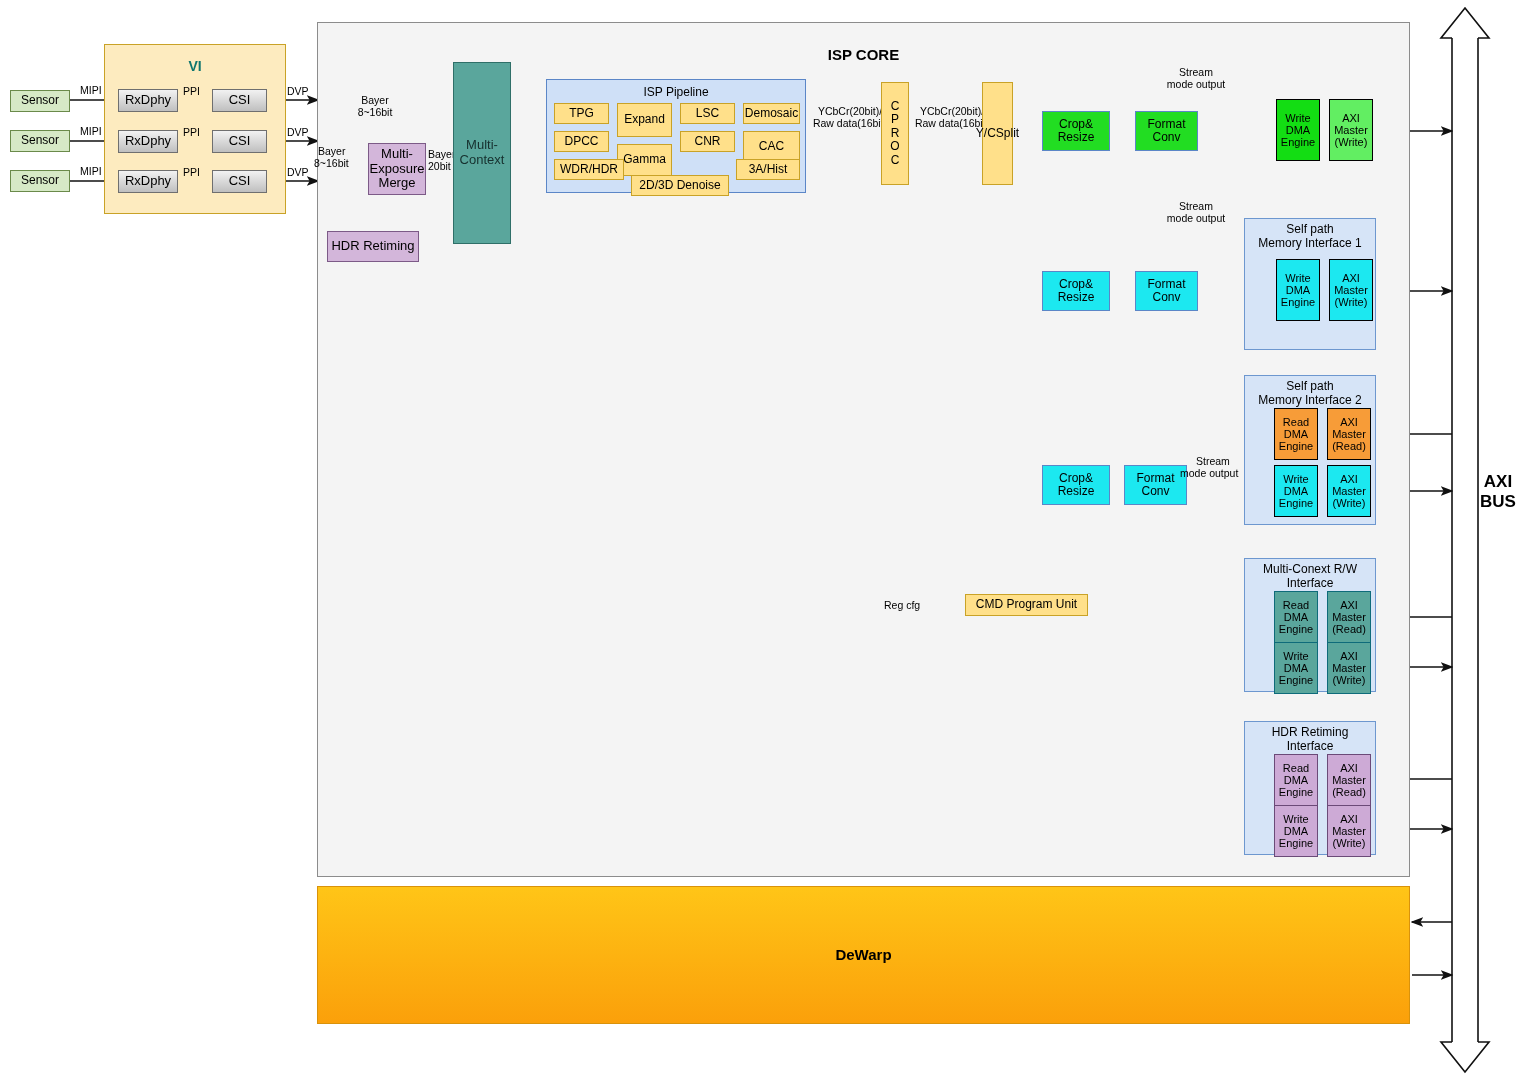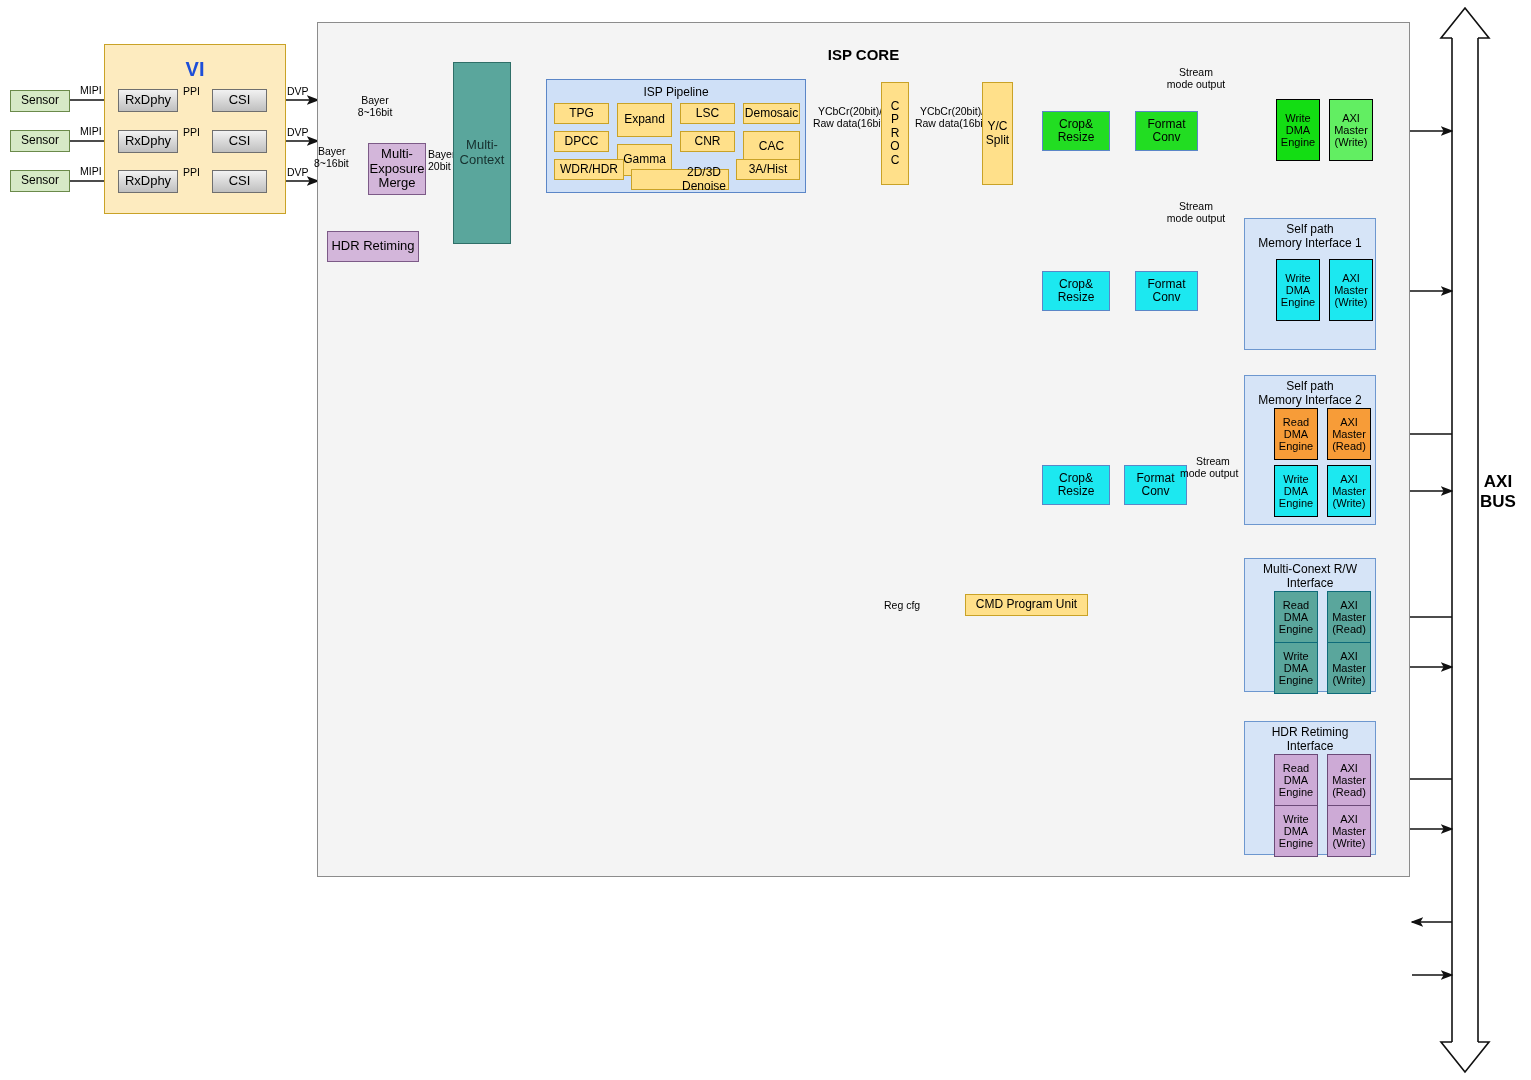--- a/index.html
+++ b/index.html
@@ -24,21 +24,21 @@
   .cyan-dma{background:#1ce8f0;border:1px solid #000;font-size:11px;}
   .orange-dma{background:#f79c38;border:1px solid #000;font-size:11px;}
   .teal-dma{background:#5aa69c;border:1px solid #0e6b7a;font-size:11px;}
   .purple-dma{background:#cdaad6;border:1px solid #6b4a78;font-size:11px;}
   .mem-if{background:#d6e4f7;border:1px solid #6d97cf;}
   .mem-title{position:absolute;left:0;right:0;top:4px;text-align:center;font-size:12px;color:#000;line-height:1.15;}
   .dewarp{background:linear-gradient(#ffc517,#fba00a);border:1px solid #d9920b;font-weight:bold;font-size:15px;}
   .lbl{position:absolute;font-size:10.5px;color:#000;line-height:1.2;white-space:nowrap;}
   .lbl-c{position:absolute;font-size:10.5px;color:#000;line-height:1.2;text-align:center;}
   .title{position:absolute;font-weight:bold;font-size:15px;color:#000;}
-  .vi-title{position:absolute;font-weight:bold;font-size:20px;color:#1d4ed8;}
+  .vi-title{position:absolute;font-weight:bold;font-size:14px;color:#0f766e;}
   .axi-lbl{position:absolute;font-weight:bold;font-size:17px;color:#000;line-height:1.15;text-align:center;}
   svg.wires{position:absolute;left:0;top:0;width:1531px;height:1080px;pointer-events:none;}
 </style>
 </head>
 <body>
 
 <div id="stage">
 
   <svg class="wires" viewBox="0 0 1531 1080">
     <defs>
@@ -190,37 +190,37 @@
   <div class="abs blk yellow" style="left:617px;top:103px;width:55px;height:34px;">Expand</div>
   <div class="abs blk yellow" style="left:680px;top:103px;width:55px;height:21px;">LSC</div>
   <div class="abs blk yellow" style="left:743px;top:103px;width:57px;height:21px;">Demosaic</div>
 
   <div class="abs blk yellow" style="left:554px;top:131px;width:55px;height:21px;">DPCC</div>
   <div class="abs blk yellow" style="left:617px;top:144px;width:55px;height:32px;">Gamma</div>
   <div class="abs blk yellow" style="left:680px;top:131px;width:55px;height:21px;">CNR</div>
   <div class="abs blk yellow" style="left:743px;top:131px;width:57px;height:31px;">CAC</div>
 
   <div class="abs blk yellow" style="left:554px;top:159px;width:70px;height:21px;">WDR/HDR</div>
-  <div class="abs blk yellow" style="left:631px;top:169px;width:98px;height:21px;padding-left:48px;">2D/3D Denoise</div>
+  <div class="abs blk yellow" style="left:631px;top:175px;width:98px;height:21px;">2D/3D Denoise</div>
   <div class="abs blk yellow" style="left:736px;top:159px;width:64px;height:21px;">3A/Hist</div>
 
   <div class="lbl-c" style="left:812px;top:105px;width:76px;">YCbCr(20bit)/</div>
   <div class="lbl-c" style="left:806px;top:117px;width:88px;">Raw data(16bit)</div>
   <div class="lbl-c" style="left:914px;top:105px;width:76px;">YCbCr(20bit)/</div>
   <div class="lbl-c" style="left:908px;top:117px;width:88px;">Raw data(16bit)</div>
 
   <div class="abs blk yellow-tall" style="left:881px;top:82px;width:28px;height:103px;flex-direction:column;justify-content:center;">
     <span>C</span>
     <span>P</span>
     <span>R</span>
     <span>O</span>
     <span>C</span>
   </div>
 
-  <div class="abs blk yellow-tall" style="left:982px;top:82px;width:31px;height:103px;flex-direction:column;">
+  <div class="abs blk yellow-tall" style="left:982px;top:82px;width:31px;height:103px;flex-direction:row;">
     <span>Y/C</span>
     <span>Split</span>
   </div>
 
   <div class="abs blk green" style="left:1042px;top:111px;width:68px;height:40px;flex-direction:column;">
     <span>Crop&amp;</span>
     <span>Resize</span>
   </div>
   <div class="abs blk green" style="left:1135px;top:111px;width:63px;height:40px;flex-direction:column;">
     <span>Format</span>
@@ -356,19 +356,20 @@
     <span>Write</span>
     <span>DMA</span>
     <span>Engine</span>
   </div>
   <div class="abs blk purple-dma" style="left:1327px;top:805px;width:44px;height:52px;flex-direction:column;">
     <span>AXI</span>
     <span>Master</span>
     <span>(Write)</span>
   </div>
 
+  <div class="abs blk dewarp" style="left:317px;top:886px;width:1093px;height:138px;">DeWarp</div>
 
   <div class="axi-lbl" style="left:1466px;top:472px;width:64px;">
     <div>AXI</div>
     <div>BUS</div>
   </div>
 
 </div>
 
 </body></html>

